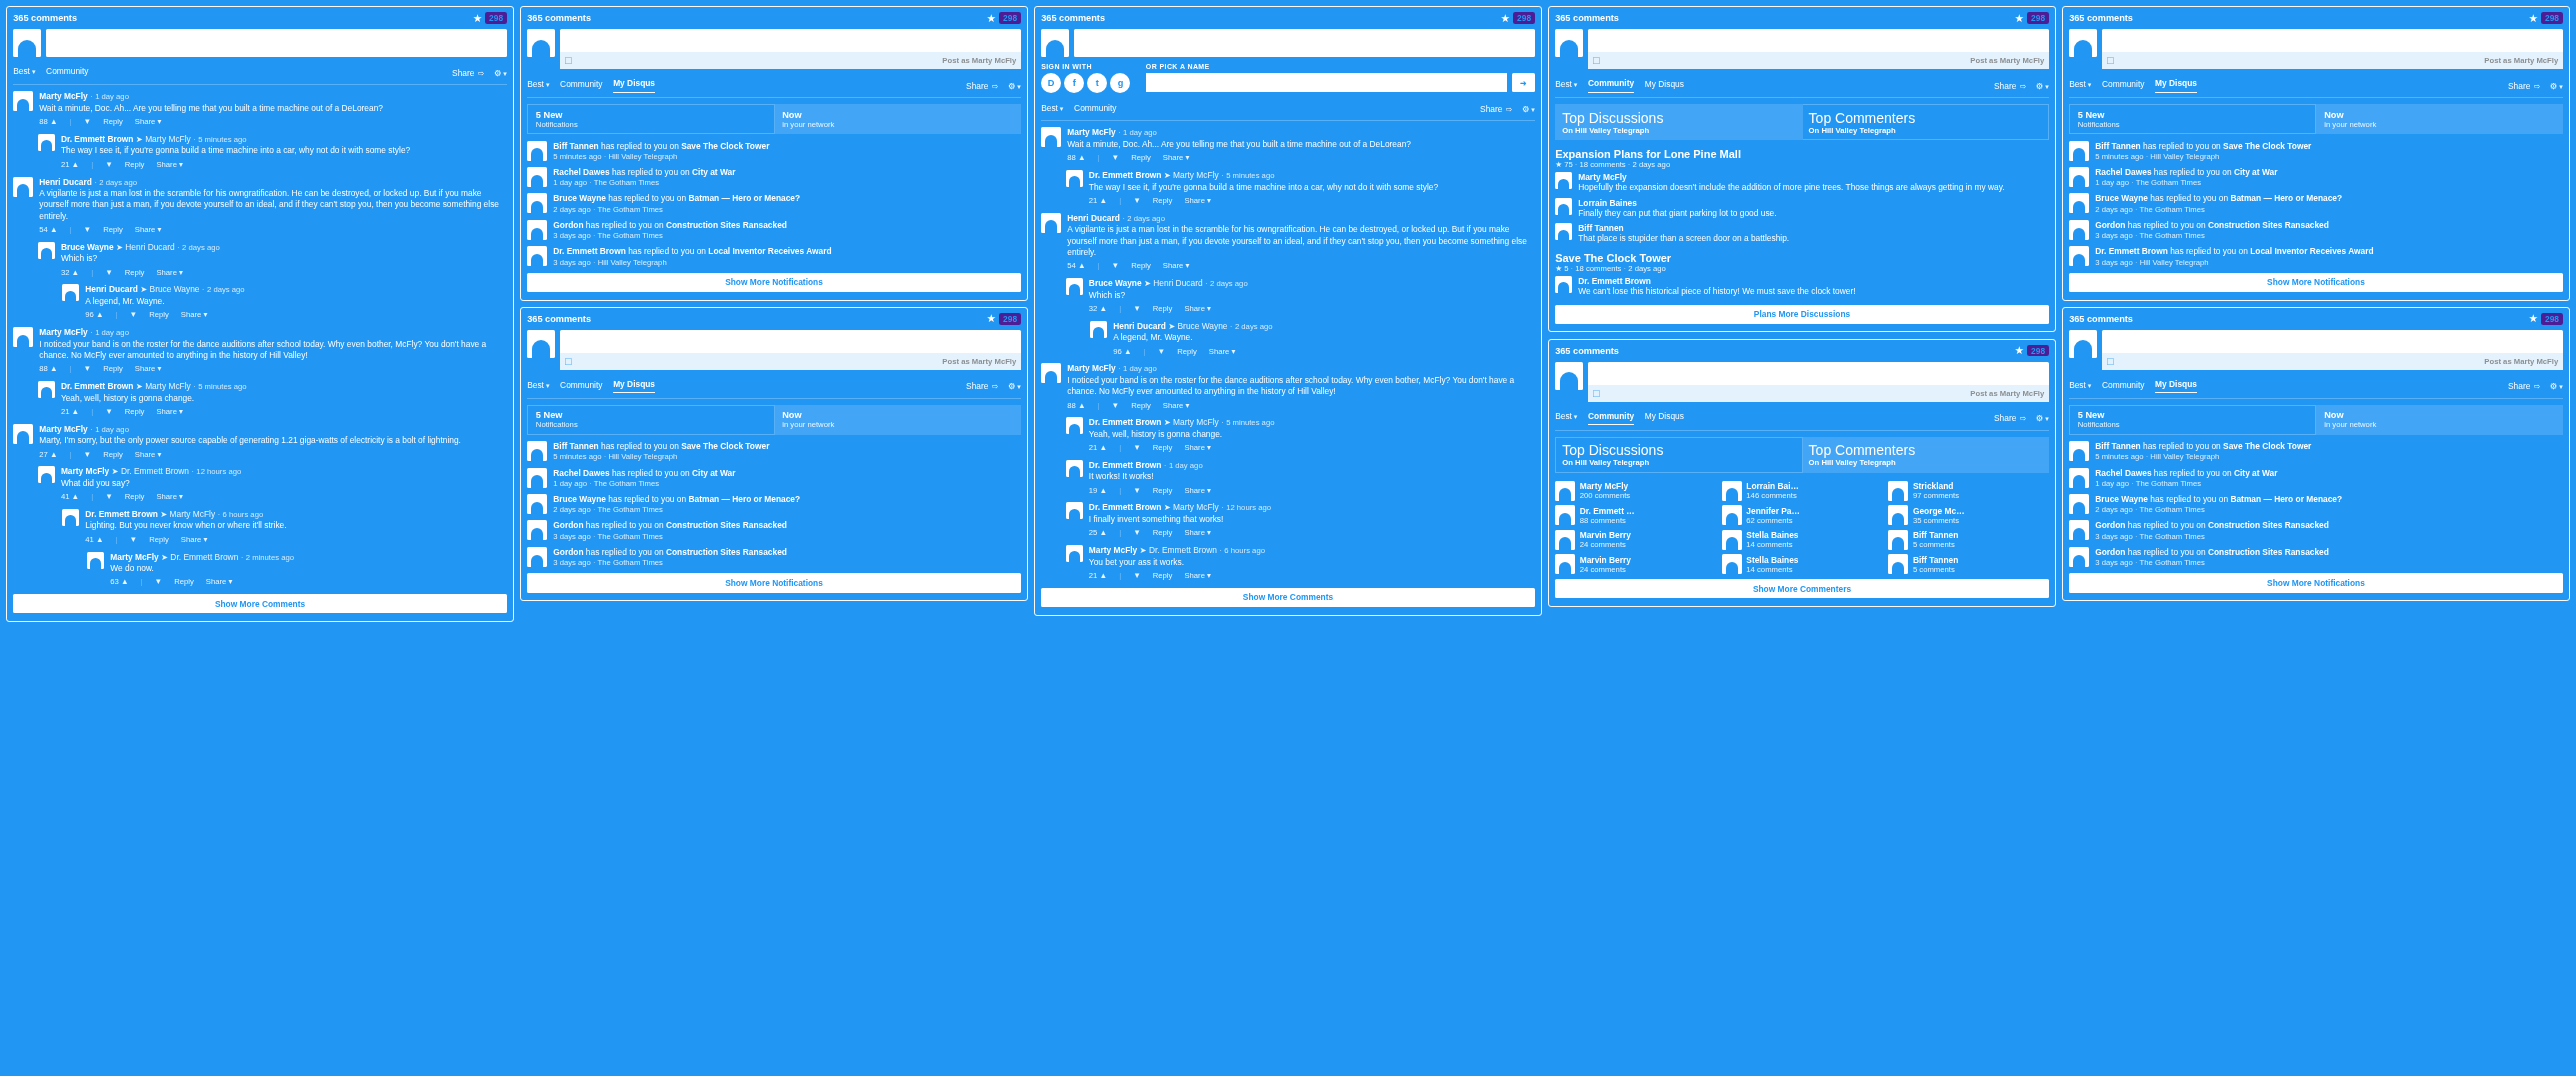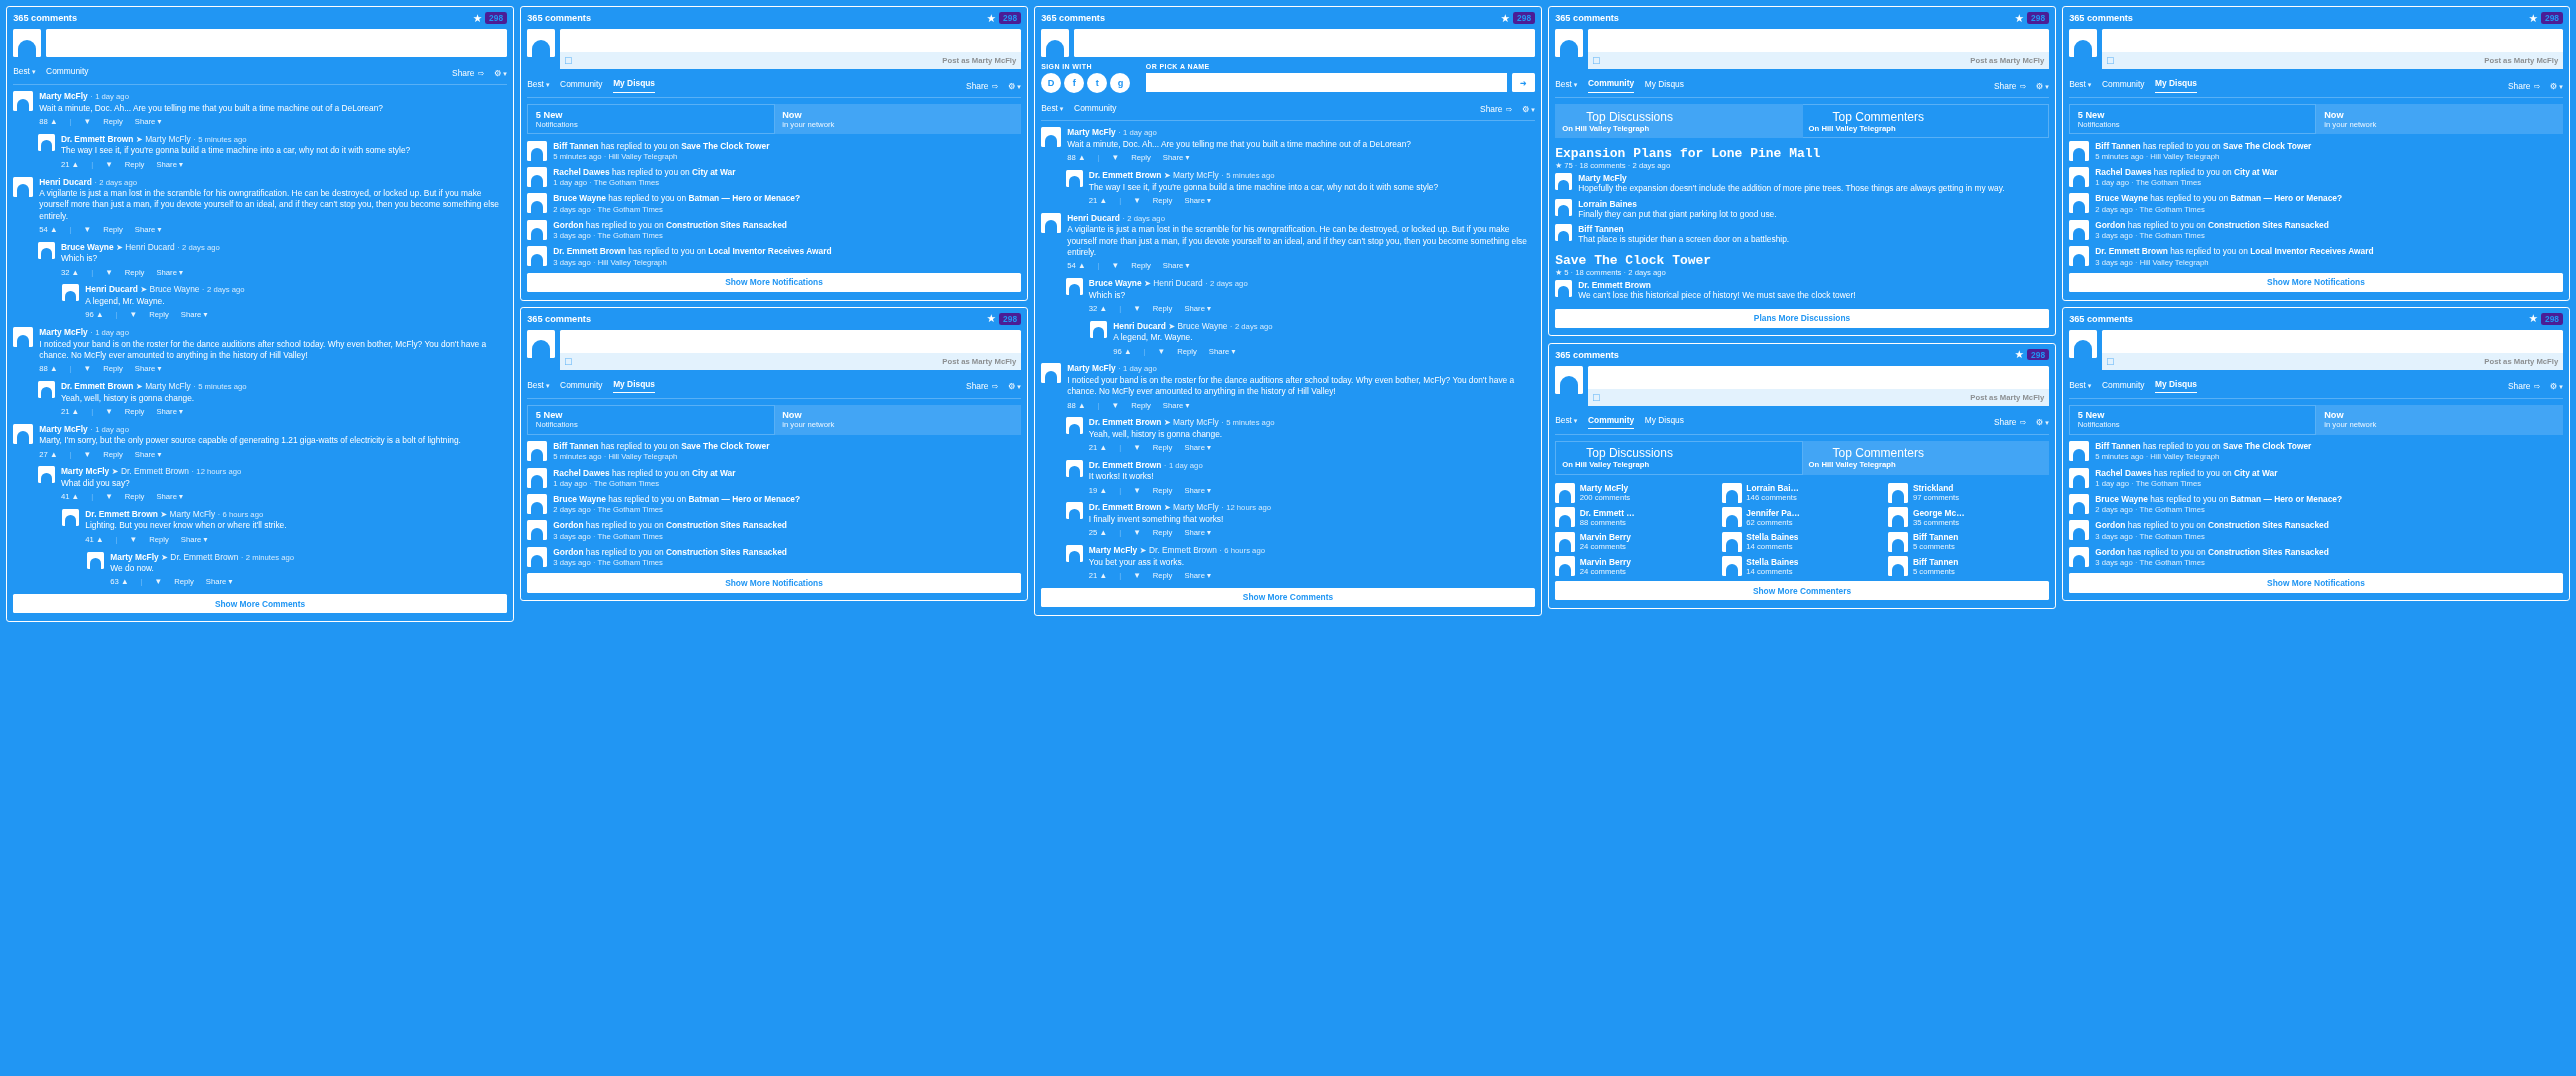--- a/index.html
+++ b/index.html
@@ -108,21 +108,21 @@
   .notif-tab .sub { font-size:7.7px; opacity:.9; }
   .notif-tab.active { background: var(--highlight); border-color: var(--highlight); }
   .notif-tab + .notif-tab { border-left:none; }
 
   .tabbar2 {
     display:flex; margin-bottom:7.7px;
   }
   .tabbar2 .t { flex:1; padding:4.6px 6.1px; border:0.8px solid var(--accent-faint); }
   .tabbar2 .t + .t { border-left:none; }
   .tabbar2 .t.active { background: var(--highlight); border-color: var(--highlight); }
-  .tabbar2 .t .l1 { font-size:12px;margin-left:24px; }
+  .tabbar2 .t .l1 { font-size:14px; }
   .tabbar2 .t .l2 { font-size:7.7px; font-weight:bold; }
 
   .notif-item { display:flex; gap:6.1px; margin-bottom:6.1px; }
   .notif-line { line-height:1.35; }
   .notif-line strong { font-weight:bold; }
   .meta { font-size:7.7px; opacity:.85; }
   .dot::before { content:" \00B7 "; opacity:.6; }
 
   .btn-wide {
     background:#fff; color: var(--bg); font-weight:bold; text-align:center;
@@ -136,21 +136,21 @@
   .comment .head .reply-to { opacity:.9; }
   .comment .head .time { opacity:.8; font-size:7.7px; }
   .comment .text { font-size:8.4px; line-height:1.35; margin-bottom:3.1px; word-wrap:break-word; }
   .comment .actions { font-size:7.7px; opacity:.9; display:flex; gap:12px; align-items:center; }
   .comment .actions .vote { display:inline-flex; align-items:center; gap:1.5px; }
   .comment .actions .sep { opacity:.4; }
   .indent-1 { margin-left:24.6px; }
   .indent-2 { margin-left:49px; }
   .indent-3 { margin-left:74px; }
 
-  .disc-item .title { font-weight:bold; font-size:13px;font-family:Liberation Mono, monospace; }
+  .disc-item .title { font-weight:bold; font-size:11px; }
   .disc-item .stats { font-size:7.7px; opacity:.9; margin-bottom:3.1px; }
   .disc-reply { display:flex; gap:6.1px; margin-bottom:4.6px; margin-top:3.1px;}
   .disc-reply .name { font-weight:bold; font-size:8.4px; }
   .disc-reply .txt { font-size:8.4px; line-height:1.3; }
 
   .commenters-grid { display:grid; grid-template-columns: repeat(3,1fr); gap:4.6px 6.1px; }
   .commenter { display:flex; gap:4.6px; align-items:center; }
   .commenter .info .nm { font-weight:bold; font-size:8.4px; white-space:nowrap; overflow:hidden; text-overflow:ellipsis; max-width:55px;}
   .commenter .info .ct { font-size:7.7px; opacity:.9; }
 

